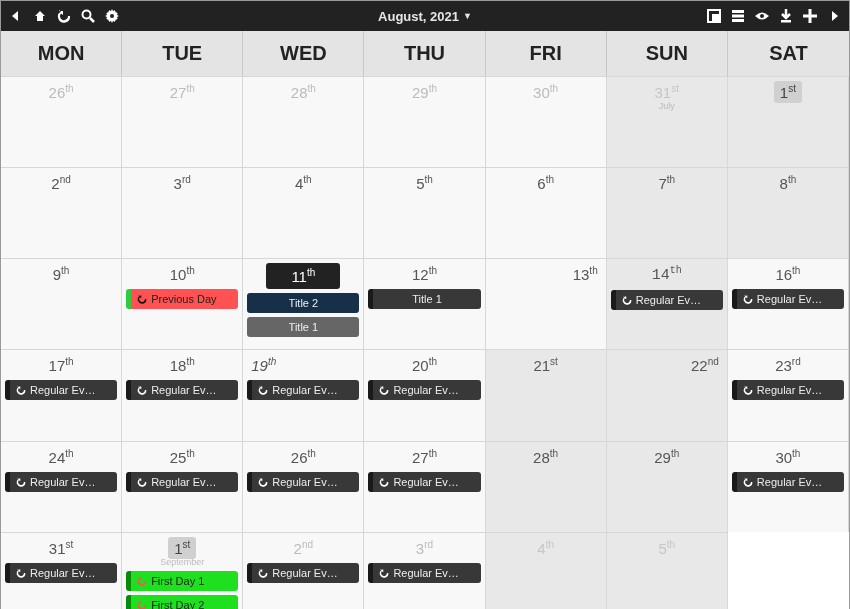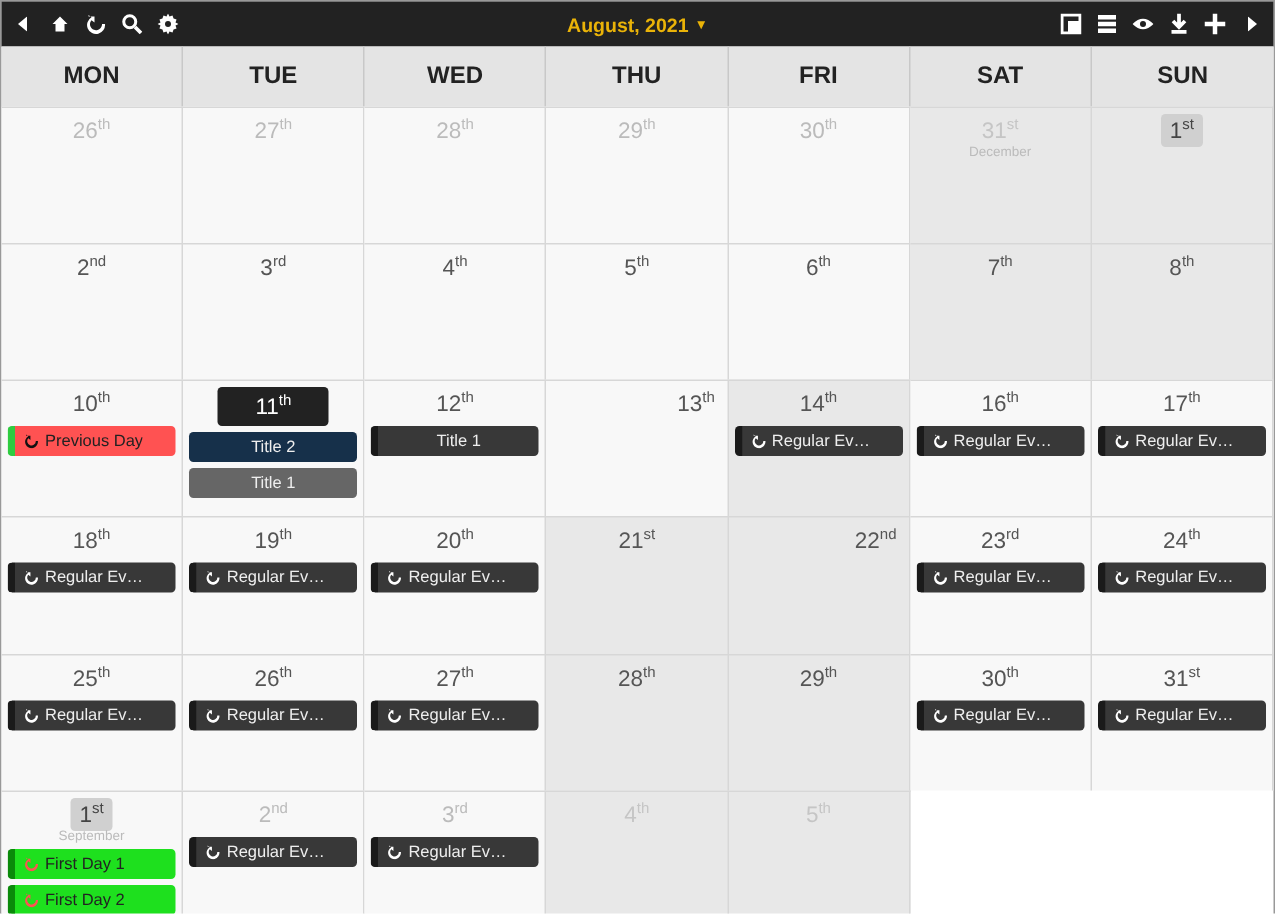--- a/index.html
+++ b/index.html
@@ -1,27 +1,27 @@
 <!DOCTYPE html>
 <html><head>
 <meta charset="utf-8">
 <style>
   * { box-sizing: border-box; margin: 0; padding: 0; }
   html, body { width: 850px; height: 609px; font-family: "Helvetica Neue", Arial, sans-serif; background:#fff; overflow:hidden; }
   .wrap { width:850px; border:1px solid #999; }
   
-  .toolbar { background:#222; color:#eab308; height:30px; display:flex; align-items:center; padding:0 8px; font-size:13px; font-weight:600; }
+  .toolbar { background:#222; color:#e5e5e5; height:30px; display:flex; align-items:center; padding:0 8px; font-size:13px; font-weight:600; }
   .tb-left, .tb-right { display:flex; gap:10px; align-items:center; }
   .tb-right { margin-left:auto; }
   .tb-center { position:absolute; left:50%; transform:translateX(-50%); cursor:pointer; display:flex; align-items:center; gap:4px;}
   .tb-center .tri { font-size:9px; }
   .icn { width:14px; height:14px; display:inline-flex; align-items:center; justify-content:center; cursor:pointer; }
   
   .dayhdr { display:grid; grid-template-columns:repeat(7,1fr); background:#e4e4e4; }
-  .dayhdr > div { text-align:center; font-weight:700; font-size:16px; color:#222; padding:11px 15px; border-right:1px solid #c8c8c8; }
+  .dayhdr > div { text-align:center; font-weight:700; font-size:20px; color:#222; padding:11px 15px; border-right:1px solid #c8c8c8; }
   .dayhdr > div:last-child { border-right:none; }
   
   .grid { display:grid; grid-template-columns:repeat(7,1fr); grid-auto-rows:1fr; height:547px; }
   .cell { border-right:1px solid #d7d7d7; border-top:1px solid #d7d7d7; padding:4px; background:#f8f8f8; overflow:hidden; cursor:pointer;}
   .cell.weekend { background:#e8e8e8; }
   .cell.other .num { color:#bbb; }
   .cell.other.weekend .num { color:#c5c5c5; }
   .num { font-size:15px; color:#555; font-weight:400; display:inline-block; padding:2px 4px;}
   .num sup { font-size:10px; vertical-align:super; }
   .cell.sel .num { background:#222; color:#fff; border-radius:3px; padding:4px 25px; }
@@ -115,43 +115,43 @@
         </span>
     </div>
   </div>
 
   <div class="dayhdr">
     <div>MON</div>
     <div>TUE</div>
     <div>WED</div>
     <div>THU</div>
     <div>FRI</div>
+    <div>SUN</div>
     <div>SAT</div>
-    <div>SUN</div>
   </div>
 
   <div class="grid" id="grid">
       <div class="cell other">
         <div style="text-align: center;"><span class="num">26<sup>th</sup></span></div>
       </div>
       <div class="cell other">
         <div style="text-align: center;"><span class="num">27<sup>th</sup></span></div>
       </div>
       <div class="cell other">
         <div style="text-align: center;"><span class="num">28<sup>th</sup></span></div>
       </div>
       <div class="cell other">
         <div style="text-align: center;"><span class="num">29<sup>th</sup></span></div>
       </div>
       <div class="cell other">
         <div style="text-align: center;"><span class="num">30<sup>th</sup></span></div>
       </div>
       <div class="cell weekend other">
         <div style="text-align: center;"><span class="num">31<sup>st</sup></span></div>
-        <span class="monthlabel">December</span>
+        <span class="monthlabel">July</span>
       </div>
       <div class="cell weekend today">
         <div style="text-align: center;"><span class="num">1<sup>st</sup></span></div>
       </div>
       <div class="cell">
         <div style="text-align: center;"><span class="num">2<sup>nd</sup></span></div>
       </div>
       <div class="cell">
         <div style="text-align: center;"><span class="num">3<sup>rd</sup></span></div>
       </div>
@@ -164,20 +164,23 @@
       <div class="cell">
         <div style="text-align: center;"><span class="num">6<sup>th</sup></span></div>
       </div>
       <div class="cell weekend">
         <div style="text-align: center;"><span class="num">7<sup>th</sup></span></div>
       </div>
       <div class="cell weekend">
         <div style="text-align: center;"><span class="num">8<sup>th</sup></span></div>
       </div>
       <div class="cell">
+        <div style="text-align: center;"><span class="num">9<sup>th</sup></span></div>
+      </div>
+      <div class="cell">
         <div style="text-align: center;"><span class="num">10<sup>th</sup></span></div>
         <div class="evwrap">
           <div class="ev red">
             <svg class="swapicn" viewBox="0 0 14 14" width="10" height="10">
               <path d="M2 2h4v4l-2-1.5A4 4 0 1 0 11 7h2A6 6 0 1 1 4 2.5L2 1z" fill="#111"></path>
             </svg>
             <span class="txt">Previous Day</span>
           </div>
         </div>
       </div>
@@ -197,21 +200,21 @@
         <div class="evwrap">
           <div class="ev dark" style="justify-content: center;">
             <span class="txt">Title 1</span>
           </div>
         </div>
       </div>
       <div class="cell">
         <div style="text-align: right;"><span class="num">13<sup>th</sup></span></div>
       </div>
       <div class="cell weekend">
-        <div style="text-align: center;"><span class="num">14<sup>th</sup></span></div>
+        <div style="text-align: center; font-family: Liberation Mono, monospace;"><span class="num">14<sup>th</sup></span></div>
         <div class="evwrap">
           <div class="ev dark">
             <svg class="swapicn" viewBox="0 0 14 14" width="10" height="10">
               <path d="M2 2h4v4l-2-1.5A4 4 0 1 0 11 7h2A6 6 0 1 1 4 2.5L2 1z" fill="#fff"></path>
             </svg>
             <span class="txt">Regular Ev…</span>
           </div>
         </div>
       </div>
       <div class="cell">
@@ -241,21 +244,21 @@
         <div class="evwrap">
           <div class="ev dark">
             <svg class="swapicn" viewBox="0 0 14 14" width="10" height="10">
               <path d="M2 2h4v4l-2-1.5A4 4 0 1 0 11 7h2A6 6 0 1 1 4 2.5L2 1z" fill="#fff"></path>
             </svg>
             <span class="txt">Regular Ev…</span>
           </div>
         </div>
       </div>
       <div class="cell">
-        <div style="text-align: center;"><span class="num">19<sup>th</sup></span></div>
+        <div style=" font-style: italic;"><span class="num">19<sup>th</sup></span></div>
         <div class="evwrap">
           <div class="ev dark">
             <svg class="swapicn" viewBox="0 0 14 14" width="10" height="10">
               <path d="M2 2h4v4l-2-1.5A4 4 0 1 0 11 7h2A6 6 0 1 1 4 2.5L2 1z" fill="#fff"></path>
             </svg>
             <span class="txt">Regular Ev…</span>
           </div>
         </div>
       </div>
       <div class="cell">

